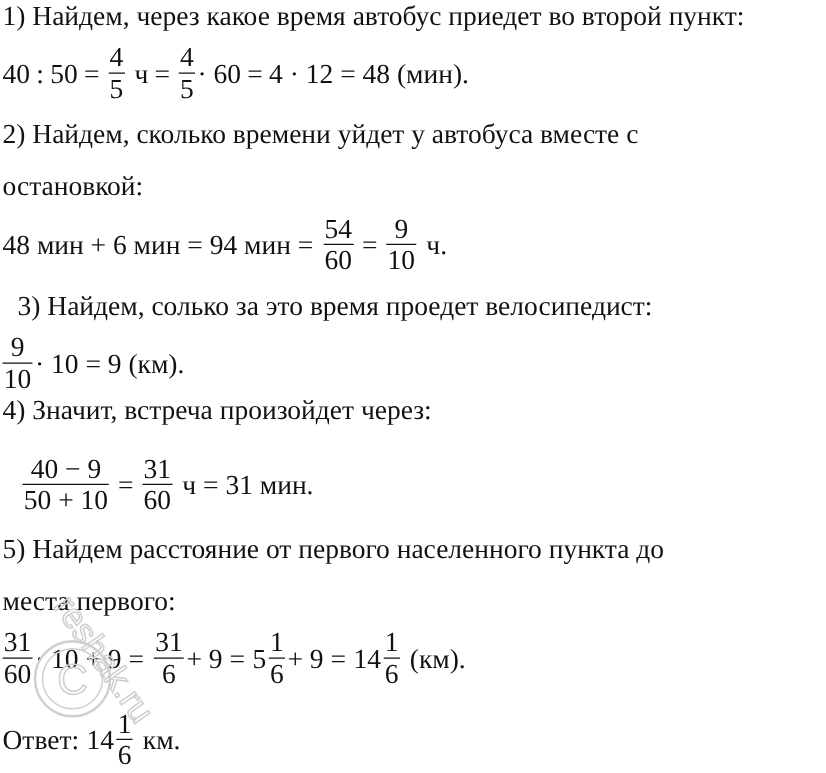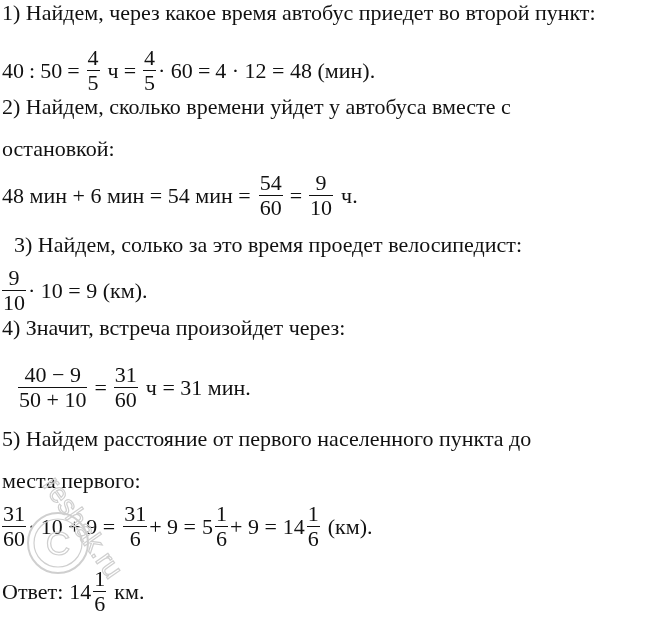--- a/index.html
+++ b/index.html
@@ -56,21 +56,21 @@
       height: 150px;
       pointer-events: none;
     }
   </style>
 </head>
 <body>
 
 <div class="line" style="top:2px;">
   <span>1) Найдем, через какое время автобус приедет во второй пункт:</span>
 </div>
-<div class="line" style="top:34px;margin-top:12px;">
+<div class="line" style="top:34px;">
   <span>40</span>
   <span class="op">:</span>
   <span>50</span>
   <span class="op">=</span>
   <span class="frac">
     <span class="num">4</span>
     <span class="bar"></span>
     <span class="den">5</span>
   </span>
   <span class="sp"></span>
@@ -86,21 +86,21 @@
   <span>4 · 12 = 48 (мин).</span>
 </div>
 
 <div class="line" style="top:96px;align-items:center;">
   <span>2) Найдем, сколько времени уйдет у автобуса вместе с</span>
 </div>
 <div class="line" style="top:138px;align-items:flex-end;">
   <span>остановкой:</span>
 </div>
 <div class="line" style="top:171px;">
-  <span>48 мин + 6 мин = 54 мин =</span>
+  <span>48 мин + 6 мин = 94 мин =</span>
   <span class="sp"></span>
   <span class="frac">
     <span class="num">54</span>
     <span class="bar"></span>
     <span class="den">60</span>
   </span>
   <span class="op">=</span>
   <span class="frac">
     <span class="num">9</span>
     <span class="bar"></span>

